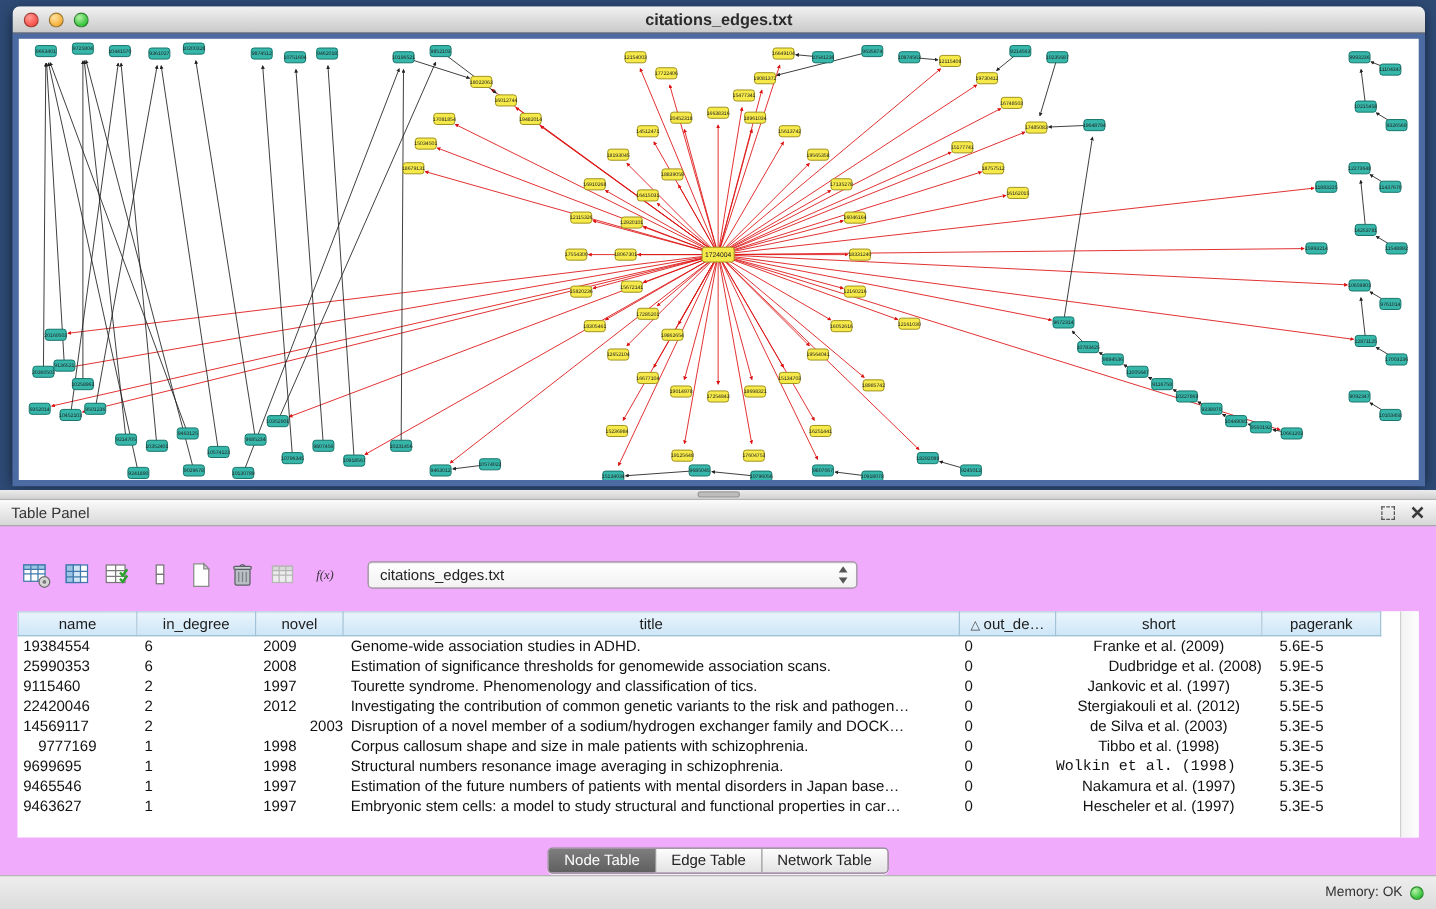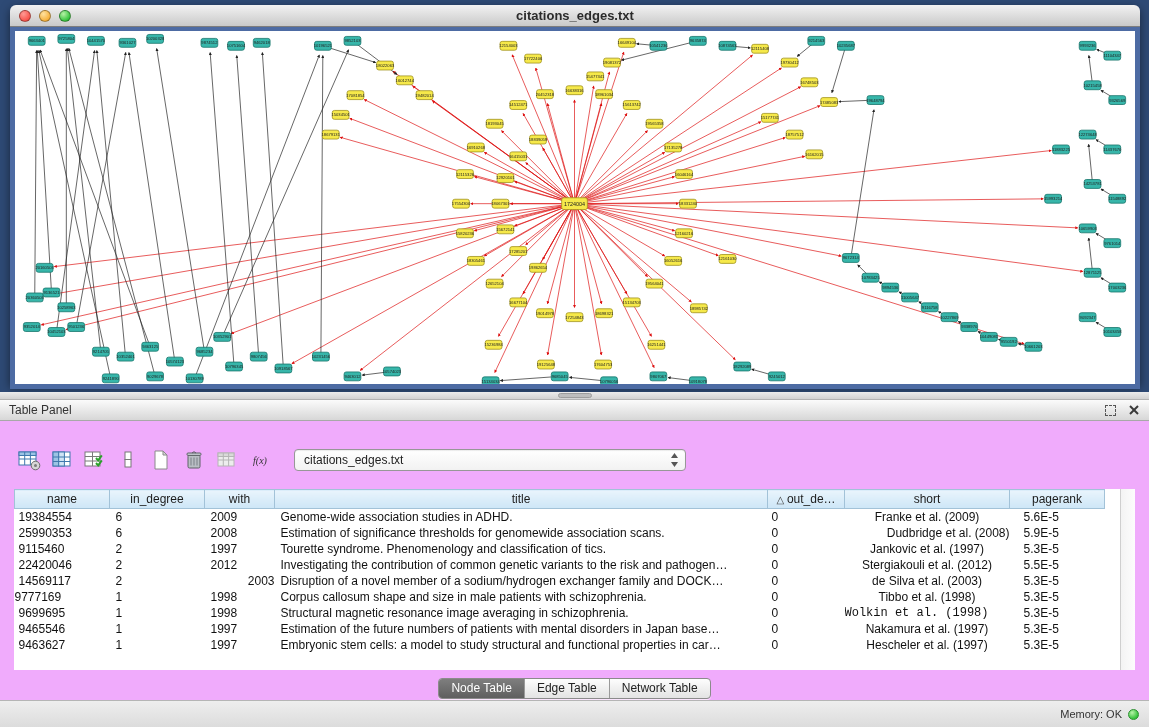--- a/index.html
+++ b/index.html
@@ -576,21 +576,21 @@
           <col style="width: 70px;">
           <col style="width: 493px;">
           <col style="width: 77px;">
           <col style="width: 165px;">
           <col style="width: 95px;">
         </colgroup>
       <thead>
           <tr>
             <th>name</th>
             <th>in_degree</th>
-            <th>with</th>
+            <th>novel</th>
             <th>title</th>
             <th><span class="sort-tri">△ </span>out_de…</th>
             <th>short</th>
             <th>pagerank</th>
           </tr>
         </thead>
       <tbody>
           <tr>
             <td style="text-align: left; padding-left: 4px;">19384554</td>
             <td style="text-align: left; padding-left: 6px;">6</td>
@@ -630,33 +630,33 @@
           <tr>
             <td style="text-align: left; padding-left: 4px;">14569117</td>
             <td style="text-align: left; padding-left: 6px;">2</td>
             <td style="text-align: right; padding-left: 6px;">2003</td>
             <td style="text-align: left; padding-left: 6px;">Disruption of a novel member of a sodium/hydrogen exchanger family and DOCK…</td>
             <td style="text-align: left; padding-left: 4px;">0</td>
             <td style="text-align: center; padding-left: 0px;">de Silva et al. (2003)</td>
             <td style="text-align: left; padding-left: 14px;">5.3E-5</td>
           </tr>
           <tr>
-            <td style="text-align: left; padding-left: 0;">9777169</td>
+            <td style="text-align: left; padding-left: 16px;">9777169</td>
             <td style="text-align: left; padding-left: 6px;">1</td>
             <td style="text-align: left; padding-left: 6px;">1998</td>
             <td style="text-align: left; padding-left: 6px;">Corpus callosum shape and size in male patients with schizophrenia.</td>
             <td style="text-align: left; padding-left: 4px;">0</td>
             <td style="text-align: center; padding-left: 0px;">Tibbo et al. (1998)</td>
             <td style="text-align: left; padding-left: 14px;">5.3E-5</td>
           </tr>
           <tr>
             <td style="text-align: left; padding-left: 4px;">9699695</td>
             <td style="text-align: left; padding-left: 6px;">1</td>
             <td style="text-align: left; padding-left: 6px;">1998</td>
-            <td style="text-align: left; padding-left: 6px;">Structural magnetic resonance image averaging in schizophrenia.</td>
+            <td style="text-align: left; padding-left: 6px;">Structural numbers resonance image averaging in schizophrenia.</td>
             <td style="text-align: left; padding-left: 4px;">0</td>
             <td style="padding-left: 0px; font-family: Liberation Mono, monospace;">Wolkin et al. (1998)</td>
             <td style="text-align: left; padding-left: 14px;">5.3E-5</td>
           </tr>
           <tr>
             <td style="text-align: left; padding-left: 4px;">9465546</td>
             <td style="text-align: left; padding-left: 6px;">1</td>
             <td style="text-align: left; padding-left: 6px;">1997</td>
             <td style="text-align: left; padding-left: 6px;">Estimation of the future numbers of patients with mental disorders in Japan base…</td>
             <td style="text-align: left; padding-left: 4px;">0</td>

